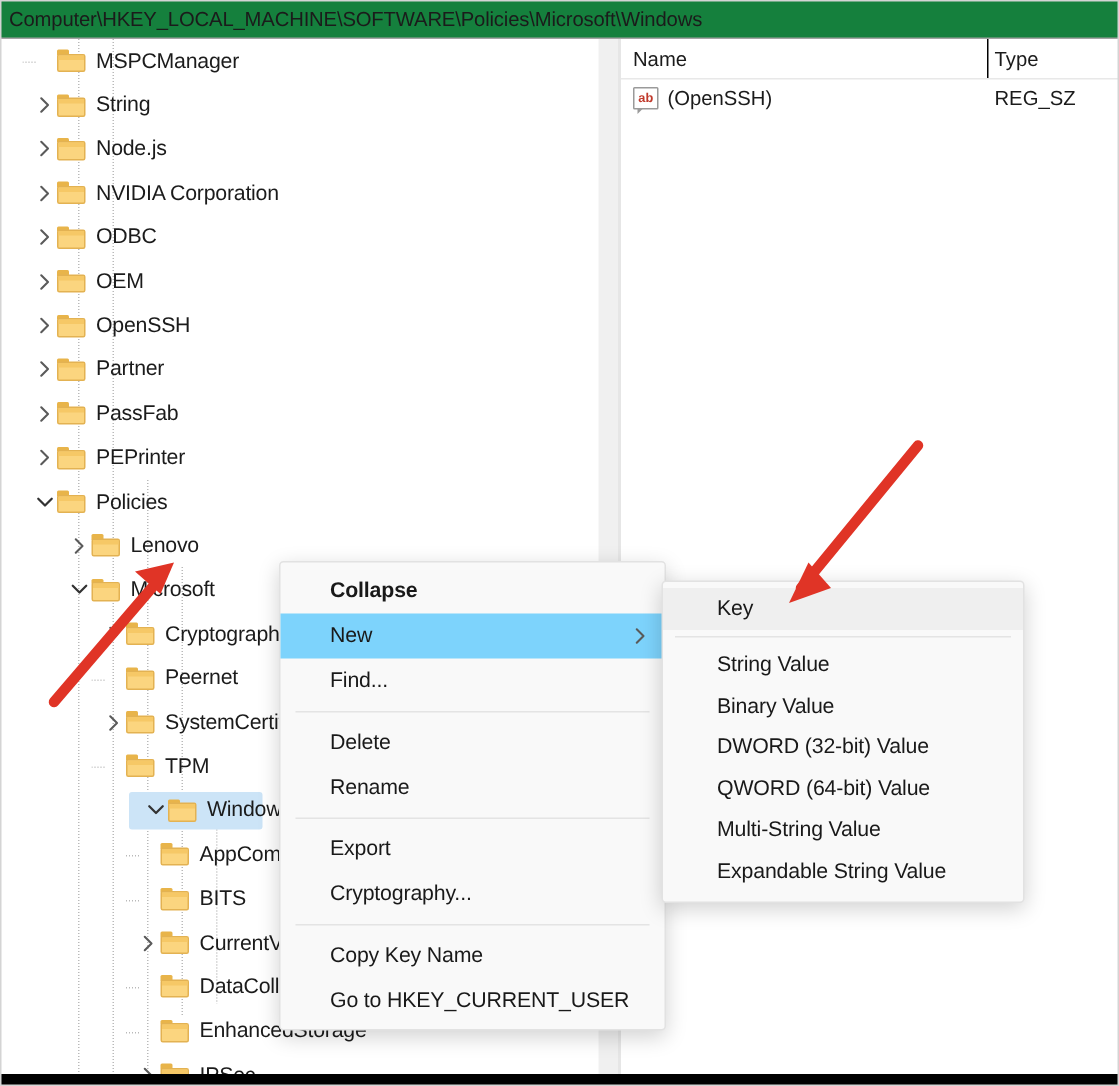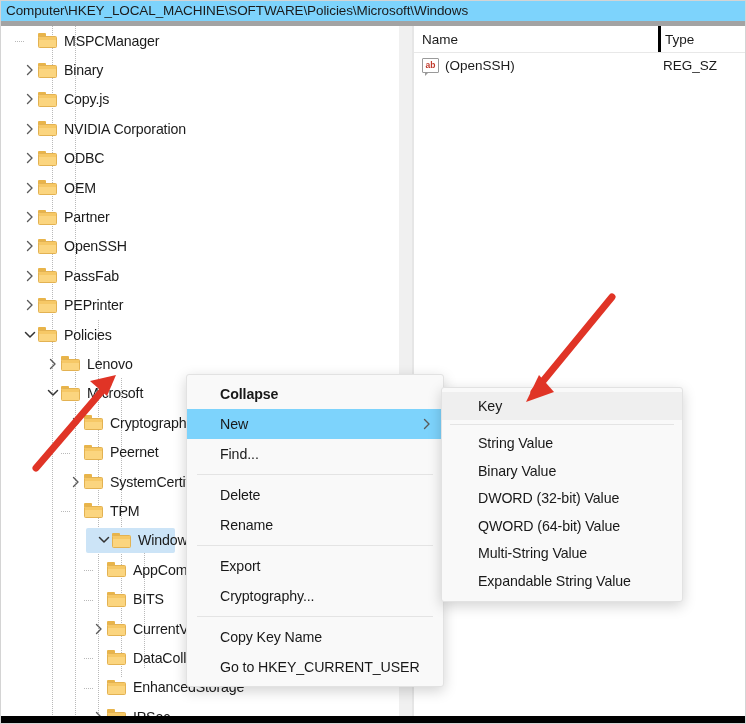--- a/index.html
+++ b/index.html
@@ -19,22 +19,22 @@
     background: #ffffff;
     box-sizing: border-box;
   }
 
   
   .addressbar {
     position: absolute;
     left: 0; top: 0;
     width: 746px;
     height: 26px;
-    background: #7dd3fc;
-    border-bottom: 5px solid #a3a3a3;
+    background: #15803d;
+    border-bottom: 1px solid #a3a3a3;
     box-sizing: border-box;
     display: flex;
     align-items: center;
   }
   .addressbar .path {
     font-size: 13.5px;
     color: #1b1b1b;
     padding-left: 6px;
     letter-spacing: -0.1px;
     white-space: nowrap;
@@ -161,21 +161,21 @@
   
   .list-header {
     display: flex;
     height: 26px;
     align-items: center;
     font-size: 13.5px;
     color: #1b1b1b;
     border-bottom: 1px solid #e8e8e8;
   }
   .col-name { width: 244px; padding-left: 8px; box-sizing: border-box; }
-  .col-type { width: 88px; padding-left: 4px; box-sizing: border-box; border-left: 3px solid #000000; height: 26px; display:flex; align-items:center;}
+  .col-type { width: 88px; padding-left: 4px; box-sizing: border-box; border-left: 1px solid #000000; height: 26px; display:flex; align-items:center;}
   .list-row {
     display: flex;
     height: 24px;
     align-items: center;
     font-size: 13.5px;
     color: #1b1b1b;
   }
   .list-row .cell-name {
     width: 244px;
     padding-left: 8px;
@@ -347,36 +347,36 @@
             <span class="chev">
               <svg width="8" height="12" viewBox="0 0 8 12">
                 <path d="M1.5 1.5 L6 6 L1.5 10.5" fill="none" stroke="#5a5a5a" stroke-width="1.4" stroke-linecap="round" stroke-linejoin="round"></path>
               </svg>
             </span>
             <span class="folder">
               <span class="tab"></span>
               <span class="body"></span>
               <span class="lip"></span>
             </span>
-            <span class="tree-label">Binary</span>
-          </div>
-        </div>
-        <div class="tree-row">
-          <div class="content" style="padding-left: 22px;">
-            <span class="chev">
-              <svg width="8" height="12" viewBox="0 0 8 12">
-                <path d="M1.5 1.5 L6 6 L1.5 10.5" fill="none" stroke="#5a5a5a" stroke-width="1.4" stroke-linecap="round" stroke-linejoin="round"></path>
-              </svg>
-            </span>
-            <span class="folder">
-              <span class="tab"></span>
-              <span class="body"></span>
-              <span class="lip"></span>
-            </span>
-            <span class="tree-label">Copy.js</span>
+            <span class="tree-label">String</span>
+          </div>
+        </div>
+        <div class="tree-row">
+          <div class="content" style="padding-left: 22px;">
+            <span class="chev">
+              <svg width="8" height="12" viewBox="0 0 8 12">
+                <path d="M1.5 1.5 L6 6 L1.5 10.5" fill="none" stroke="#5a5a5a" stroke-width="1.4" stroke-linecap="round" stroke-linejoin="round"></path>
+              </svg>
+            </span>
+            <span class="folder">
+              <span class="tab"></span>
+              <span class="body"></span>
+              <span class="lip"></span>
+            </span>
+            <span class="tree-label">Node.js</span>
           </div>
         </div>
         <div class="tree-row">
           <div class="content" style="padding-left: 22px;">
             <span class="chev">
               <svg width="8" height="12" viewBox="0 0 8 12">
                 <path d="M1.5 1.5 L6 6 L1.5 10.5" fill="none" stroke="#5a5a5a" stroke-width="1.4" stroke-linecap="round" stroke-linejoin="round"></path>
               </svg>
             </span>
             <span class="folder">
@@ -422,36 +422,36 @@
             <span class="chev">
               <svg width="8" height="12" viewBox="0 0 8 12">
                 <path d="M1.5 1.5 L6 6 L1.5 10.5" fill="none" stroke="#5a5a5a" stroke-width="1.4" stroke-linecap="round" stroke-linejoin="round"></path>
               </svg>
             </span>
             <span class="folder">
               <span class="tab"></span>
               <span class="body"></span>
               <span class="lip"></span>
             </span>
+            <span class="tree-label">OpenSSH</span>
+          </div>
+        </div>
+        <div class="tree-row">
+          <div class="content" style="padding-left: 22px;">
+            <span class="chev">
+              <svg width="8" height="12" viewBox="0 0 8 12">
+                <path d="M1.5 1.5 L6 6 L1.5 10.5" fill="none" stroke="#5a5a5a" stroke-width="1.4" stroke-linecap="round" stroke-linejoin="round"></path>
+              </svg>
+            </span>
+            <span class="folder">
+              <span class="tab"></span>
+              <span class="body"></span>
+              <span class="lip"></span>
+            </span>
             <span class="tree-label">Partner</span>
-          </div>
-        </div>
-        <div class="tree-row">
-          <div class="content" style="padding-left: 22px;">
-            <span class="chev">
-              <svg width="8" height="12" viewBox="0 0 8 12">
-                <path d="M1.5 1.5 L6 6 L1.5 10.5" fill="none" stroke="#5a5a5a" stroke-width="1.4" stroke-linecap="round" stroke-linejoin="round"></path>
-              </svg>
-            </span>
-            <span class="folder">
-              <span class="tab"></span>
-              <span class="body"></span>
-              <span class="lip"></span>
-            </span>
-            <span class="tree-label">OpenSSH</span>
           </div>
         </div>
         <div class="tree-row">
           <div class="content" style="padding-left: 22px;">
             <span class="chev">
               <svg width="8" height="12" viewBox="0 0 8 12">
                 <path d="M1.5 1.5 L6 6 L1.5 10.5" fill="none" stroke="#5a5a5a" stroke-width="1.4" stroke-linecap="round" stroke-linejoin="round"></path>
               </svg>
             </span>
             <span class="folder">

